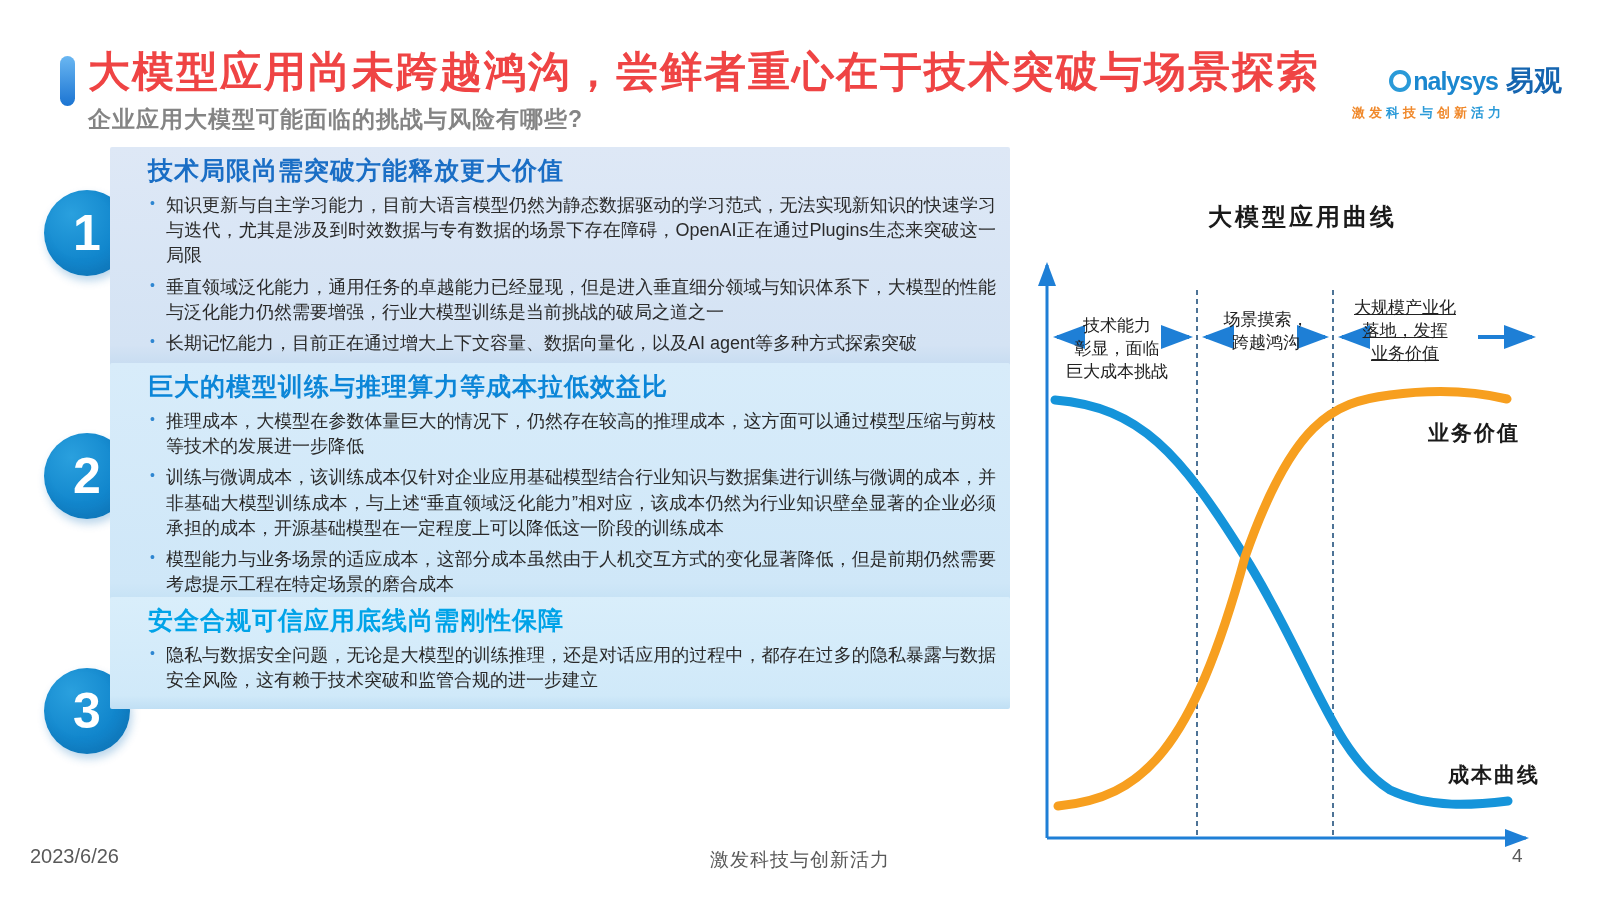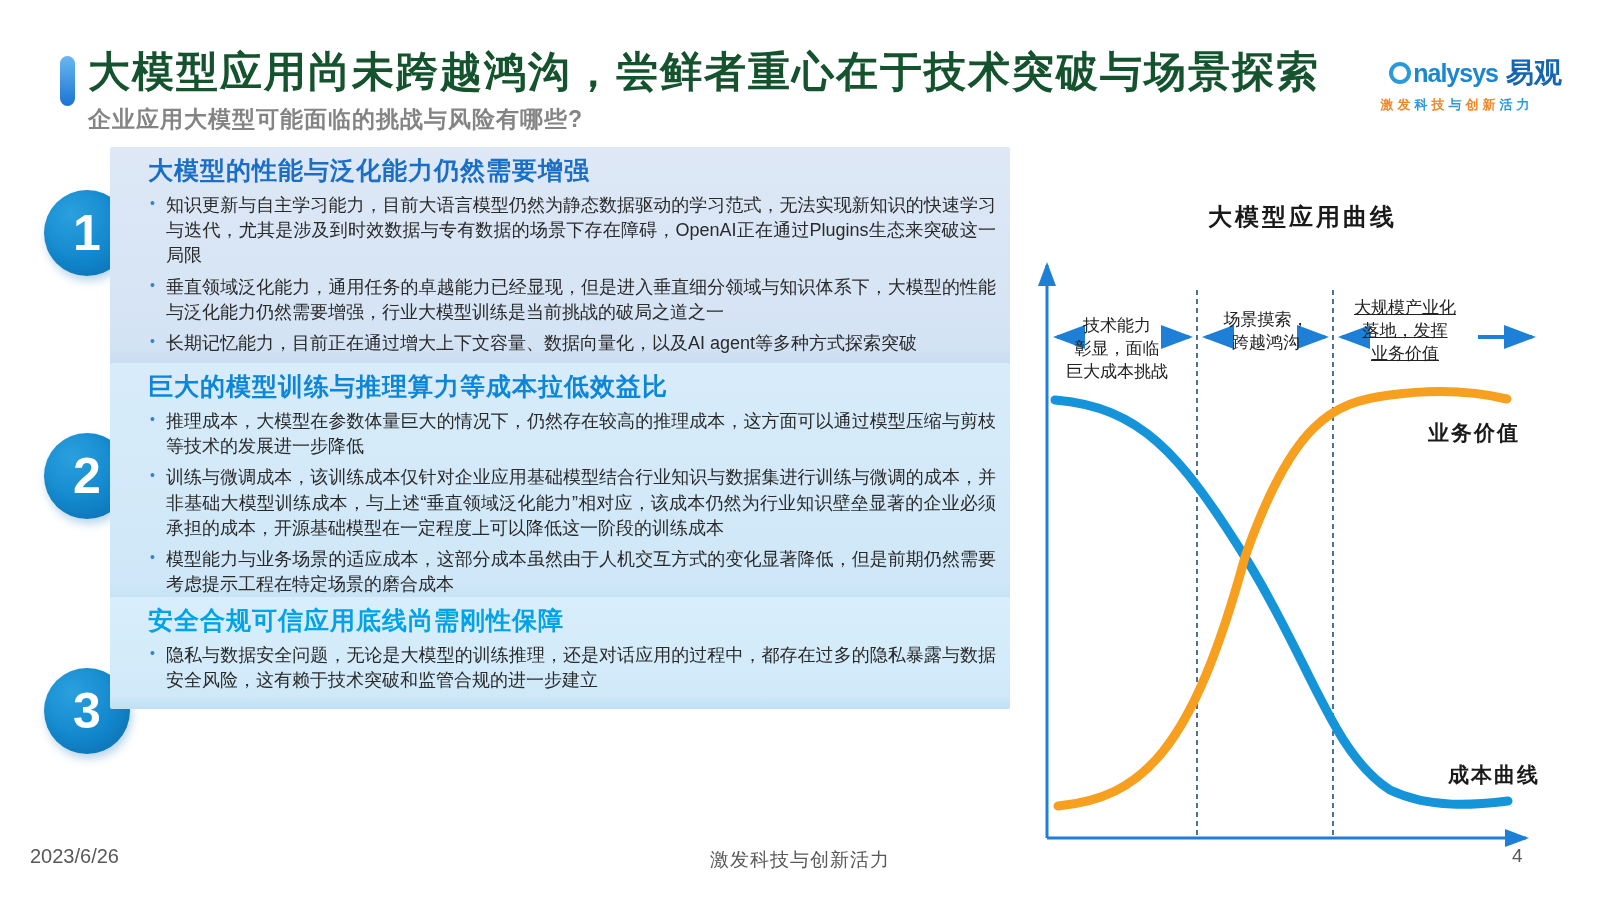--- a/index.html
+++ b/index.html
@@ -7,28 +7,28 @@
     position:relative;width:1600px;height:900px;background:#ffffff;
     font-family:"Liberation Sans","DejaVu Sans",sans-serif;overflow:hidden;margin:0 auto;
   }
   
   .title-bar{
     position:absolute;left:60px;top:56px;width:15px;height:50px;border-radius:8px;
     background:linear-gradient(180deg,#6ab7f2 0%,#1b74d2 100%);
   }
   .page-title{
     position:absolute;left:88px;top:44px;width:1300px;
-    font-size:42px;font-weight:bold;color:#14532d;letter-spacing:2px;white-space:nowrap;
+    font-size:42px;font-weight:bold;color:#ef4444;letter-spacing:2px;white-space:nowrap;
   }
   .page-subtitle{
     position:absolutel;position:absolute;left:88px;top:104px;
     font-size:23px;font-weight:bold;color:#848484;letter-spacing:1px;
   }
   
-  .logo{position:absolute;right:38px;top:54px;width:210px;text-align:center;}
+  .logo{position:absolute;right:38px;top:62px;width:210px;text-align:left;}
   .logo-row{display:flex;align-items:center;justify-content:flex-end;gap:4px;}
   .logo-ring{width:22px;height:22px;border:4px solid #2a9ad8;border-radius:50%;box-sizing:border-box;margin-right:-2px;}
   .logo-word{font-size:25px;color:#1b87cf;font-weight:600;letter-spacing:-1px;}
   .logo-cn{font-size:28px;color:#1565b0;font-weight:bold;margin-left:4px;}
   .logo-tagline{margin-top:4px;font-size:13px;font-weight:bold;letter-spacing:4px;white-space:nowrap;}
   
   .panel{
     position:absolute;left:110px;width:900px;box-sizing:border-box;
     padding:7px 14px 10px 38px;border-radius:2px;
   }
@@ -93,21 +93,21 @@
       <span class="logo-cn">易观</span>
     </div>
     <div class="logo-tagline"><span style="color: rgb(240, 136, 42);">激</span><span style="color: rgb(240, 136, 42);">发</span><span style="color: rgb(42, 154, 216);">科</span><span style="color: rgb(240, 136, 42);">技</span><span style="color: rgb(42, 154, 216);">与</span><span style="color: rgb(240, 136, 42);">创</span><span style="color: rgb(240, 136, 42);">新</span><span style="color: rgb(42, 154, 216);">活</span><span style="color: rgb(42, 154, 216);">力</span></div>
   </div>
 
   <div class="num-circle circle-1">1</div>
   <div class="num-circle circle-2">2</div>
   <div class="num-circle circle-3">3</div>
 
   <div class="panel panel-1">
-    <h3>大模型的性能与泛化能力仍然需要增强</h3>
+    <h3>技术局限尚需突破方能释放更大价值</h3>
     <ul>
         <li>知识更新与自主学习能力，目前大语言模型仍然为静态数据驱动的学习范式，无法实现新知识的快速学习与迭代，尤其是涉及到时效数据与专有数据的场景下存在障碍，OpenAI正在通过Plugins生态来突破这一局限</li>
         <li>垂直领域泛化能力，通用任务的卓越能力已经显现，但是进入垂直细分领域与知识体系下，大模型的性能与泛化能力仍然需要增强，行业大模型训练是当前挑战的破局之道之一</li>
         <li>长期记忆能力，目前正在通过增大上下文容量、数据向量化，以及AI agent等多种方式探索突破</li>
       </ul>
   </div>
 
   <div class="panel panel-2">
     <h3>巨大的模型训练与推理算力等成本拉低效益比</h3>
     <ul>

